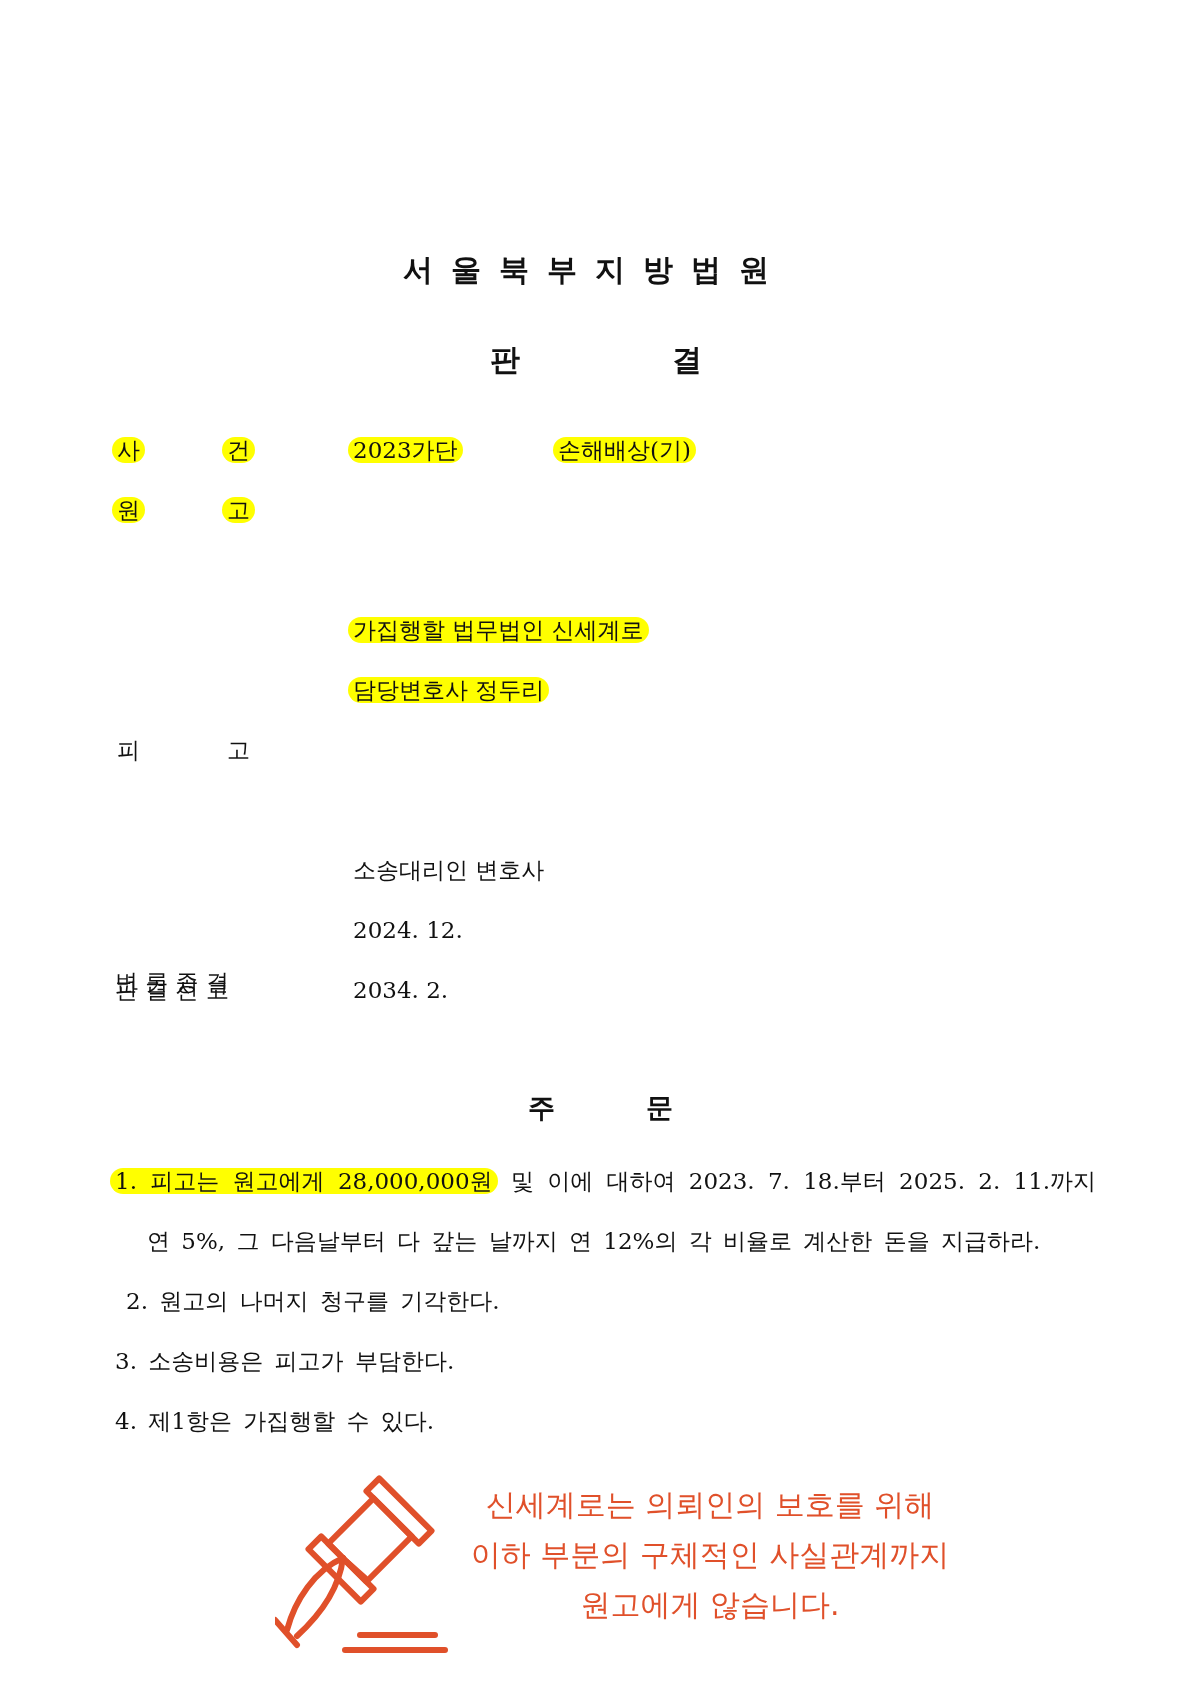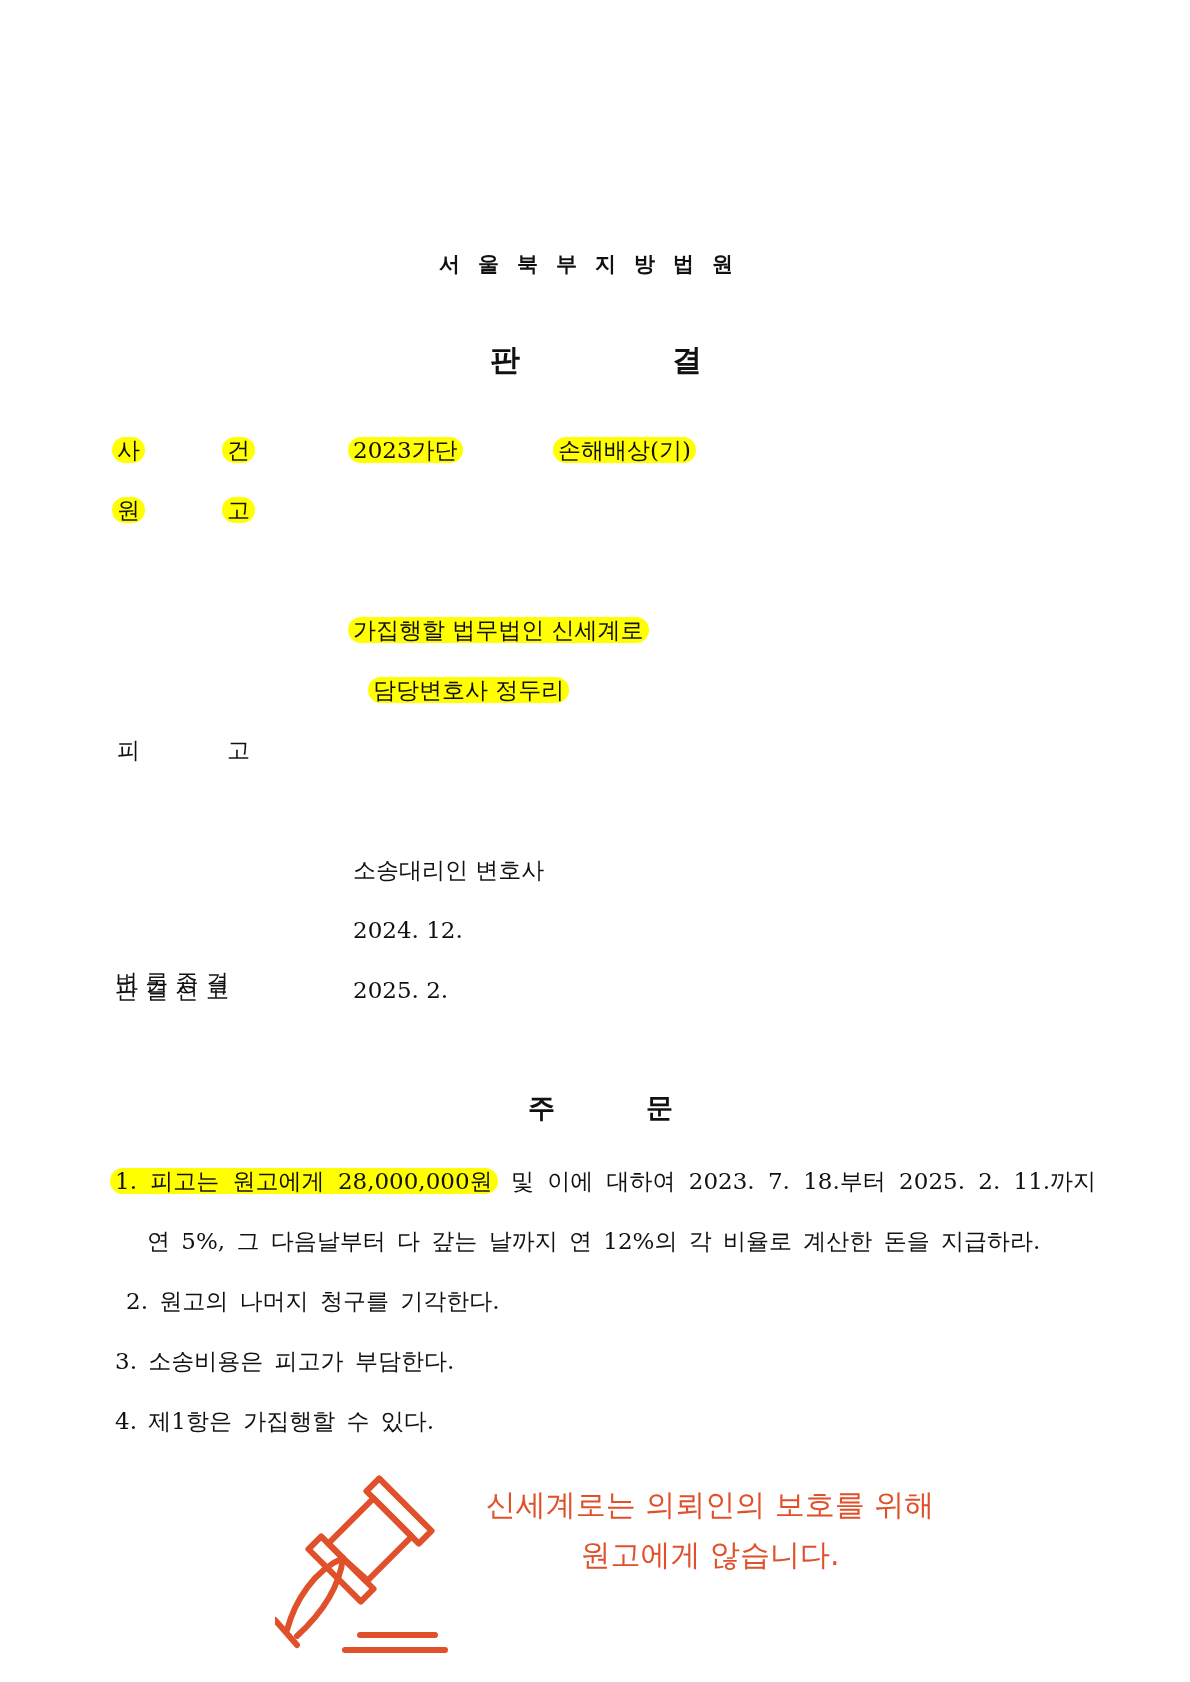--- a/index.html
+++ b/index.html
@@ -1,20 +1,20 @@
 <!DOCTYPE html>
 <html><head>
 <meta charset="utf-8">
 <style>
   html, body { margin:0; padding:0; background:#ffffff; }
   body { width:1190px; height:1682px; position:relative; overflow:hidden;
          font-family:"DejaVu Serif","Liberation Serif",serif; color:#111; }
   .abs { position:absolute; white-space:nowrap; }
   .court { top:250px; left:0; width:1190px; text-align:center;
-           font-family:"DejaVu Sans","Liberation Sans",sans-serif; font-size:21px; font-weight:bold; letter-spacing:18px; }
+           font-family:"DejaVu Sans","Liberation Sans",sans-serif; font-size:30px; font-weight:bold; letter-spacing:18px; }
   .title { top:340px; font-family:"DejaVu Sans","Liberation Sans",sans-serif; font-size:30px; font-weight:bold; }
   .t1 { left:490px; } .t2 { left:672px; }
   .txt { font-size:23px; line-height:32px; }
   .hl { background:#ffff00; border-radius:14px; padding:0 5px; margin-left:-5px; }
   .sec { top:1090px; font-family:"DejaVu Sans","Liberation Sans",sans-serif; font-size:27px; font-weight:bold; }
   .s1 { left:528px; } .s2 { left:646px; }
   .notice { left:440px; top:1480px; width:540px; text-align:center; color:#e0502a;
             font-family:"DejaVu Sans","Liberation Sans",sans-serif; font-size:30px; line-height:50px; }
   .gavel { left:275px; top:1470px; }
 </style>
@@ -26,30 +26,30 @@
 <div class="abs title t2">결</div>
 
 <div class="abs txt" style="top:434px;left:117px;"><span class="hl">사</span></div>
 <div class="abs txt" style="top:434px;left:227px;"><span class="hl">건</span></div>
 <div class="abs txt" style="top:434px;left:353px;"><span class="hl">2023가단</span></div>
 <div class="abs txt" style="top:434px;left:558px;"><span class="hl">손해배상(기)</span></div>
 
 <div class="abs txt" style="top:494px;left:117px;"><span class="hl">원</span></div>
 <div class="abs txt" style="top:494px;left:227px;"><span class="hl">고</span></div>
 <div class="abs txt" style="top:614px;left:353px;"><span class="hl">가집행할 법무법인 신세계로</span></div>
-<div class="abs txt" style="top:674px;left:373px;"><span class="hl">담당변호사 정두리</span></div>
+<div class="abs txt" style="top:674px;left:353px;"><span class="hl">담당변호사 정두리</span></div>
 
 <div class="abs txt" style="top:734px;left:117px;">피</div>
 <div class="abs txt" style="top:734px;left:227px;">고</div>
 <div class="abs txt" style="top:854px;left:353px;">소송대리인 변호사</div>
 
 <div class="abs txt" style="top:966px;left:115px;">변 론 종 결</div>
 <div class="abs txt" style="top:914px;left:353px;">2024. 12.</div>
 <div class="abs txt" style="top:974px;left:115px;">판 결 선 고</div>
-<div class="abs txt" style="top:974px;left:353px;">2025. 2.</div>
+<div class="abs txt" style="top:974px;left:353px;">2034. 2.</div>
 
 <div class="abs sec s1">주</div>
 <div class="abs sec s2">문</div>
 
 <div class="abs txt" style="top:1165px;left:115px;word-spacing:6px;">
   <span class="hl">1. 피고는 원고에게 28,000,000원</span><span> 및 이에 대하여 2023. 7. 18.부터 2025. 2. 11.까지</span>
 </div>
 <div class="abs txt" style="top:1225px;left:147px;word-spacing:4px;">연 5%, 그 다음날부터 다 갚는 날까지 연 12%의 각 비율로 계산한 돈을 지급하라.</div>
 <div class="abs txt" style="top:1285px;left:126px;word-spacing:4px;">2. 원고의 나머지 청구를 기각한다.</div>
 <div class="abs txt" style="top:1345px;left:115px;word-spacing:4px;text-align:center;">3. 소송비용은 피고가 부담한다.</div>
@@ -66,14 +66,15 @@
     <path d="M68 88 C 64 120, 45 145, 22 166"></path>
     <path d="M72 92 L 90 108"></path>
     <path d="M0 150 L 22 175"></path>
     <path d="M85 165 L 160 165"></path>
     <path d="M70 180 L 170 180"></path>
   </svg>
 </div>
 
 <div class="abs notice">
   <div>신세계로는 의뢰인의 보호를 위해</div>
+  <div>이하 부분의 구체적인 사실관계까지</div>
   <div>원고에게 않습니다.</div>
 </div>
 
 </body></html>

